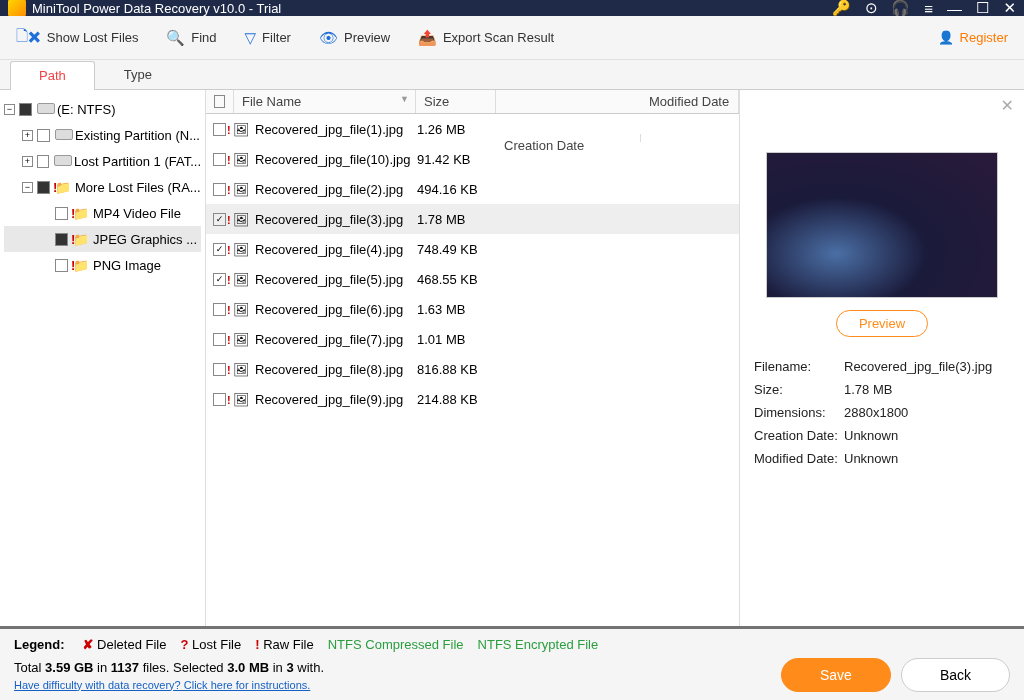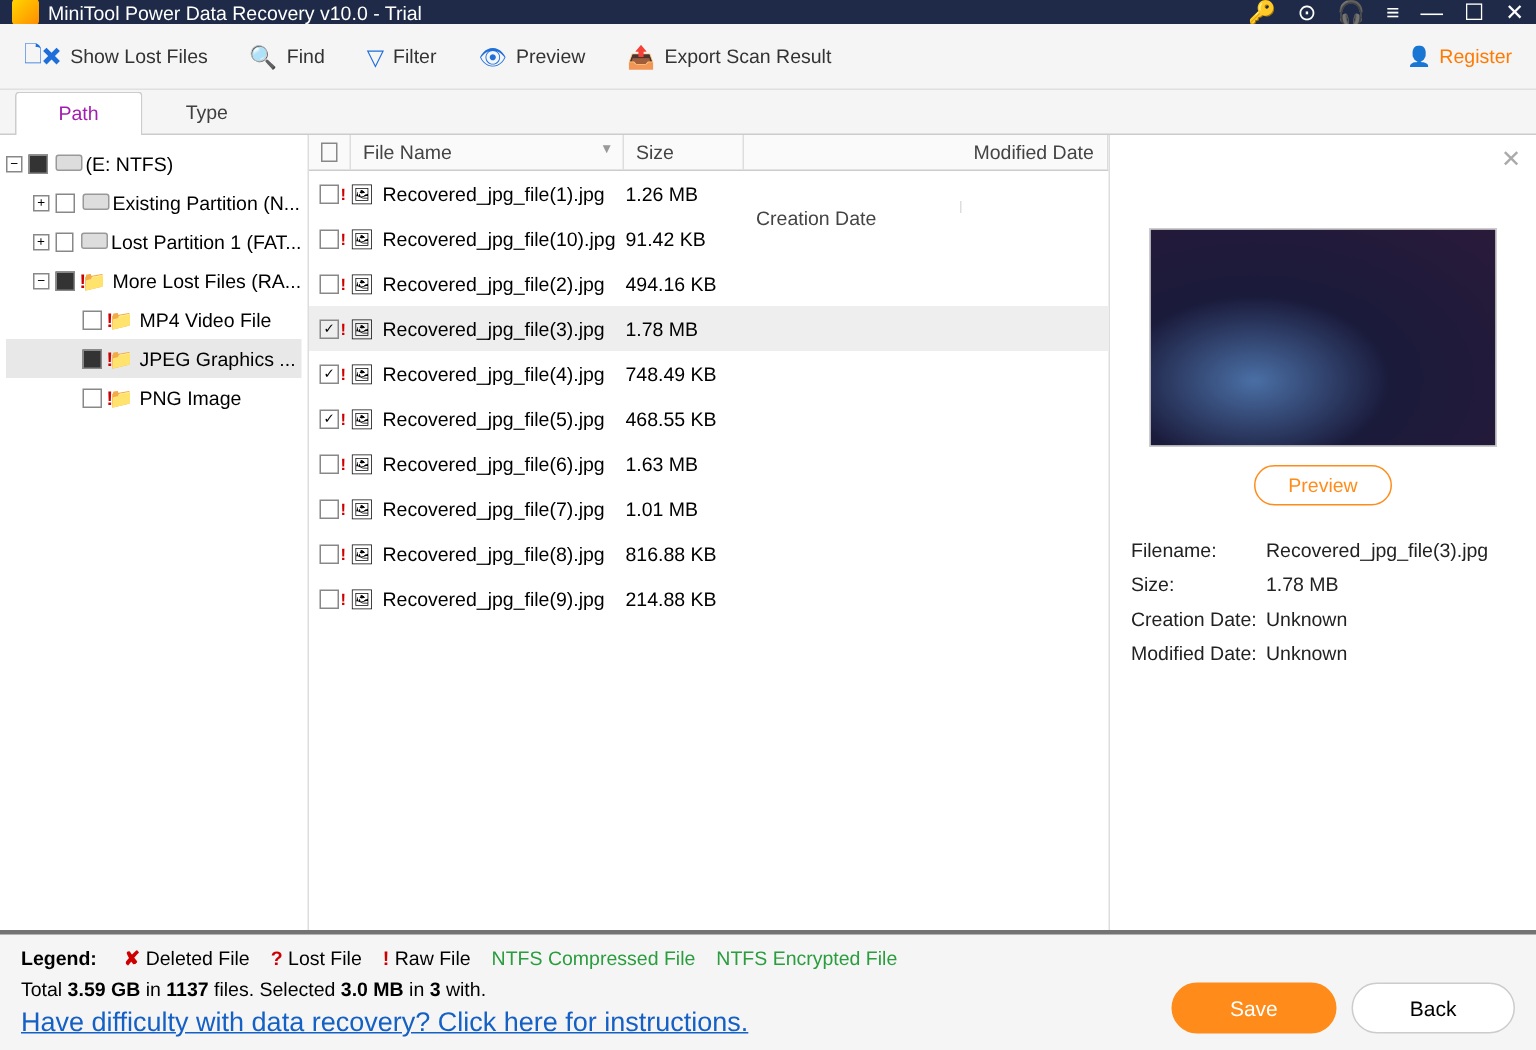--- a/index.html
+++ b/index.html
@@ -8,21 +8,21 @@
 .titlebar-title { margin-left: 6px; font-size: 13px; flex: 1; }
 .titlebar-icons { display: flex; gap: 14px; align-items: center; }
 .titlebar-icons span { cursor: pointer; font-size: 15px; }
 .app-logo { width: 18px; height: 18px; background: linear-gradient(135deg,#ffd700,#ff8c00); border-radius: 3px; display: inline-block; }
 .toolbar { height: 44px; background: #f5f5f6; border-bottom: 1px solid #e0e0e0; display: flex; align-items: center; padding: 0 16px; gap: 28px; }
 .tool-btn { display: flex; align-items: center; gap: 6px; cursor: pointer; color: #333; }
 .tool-btn .ticon { color: #1e6fd9; font-size: 15px; }
 .register-btn { margin-left: auto; color: #ff7a00; display: flex; align-items: center; gap: 5px; cursor: pointer; }
 .tabs { height: 30px; background: #f5f5f6; border-bottom: 1px solid #ccc; display: flex; padding-left: 10px; }
 .tab { padding: 6px 28px; cursor: pointer; color: #404040; border: 1px solid transparent; border-bottom: none; }
-.tab.active { background: #fff; border-color: #ccc; border-top-left-radius: 3px; border-top-right-radius: 3px; color: #a21caf; position: relative; top: 1px; }
+.tab.active { background: #fff; border-color: #ccc; border-top-left-radius: 3px; border-top-right-radius: 3px; color: #ef4444; position: relative; top: 1px; }
 .main { flex: 1; display: flex; overflow: hidden; }
 .tree { width: 206px; border-right: 1px solid #ddd; padding: 6px 4px; }
 .tree-row { display: flex; align-items: center; height: 26px; cursor: pointer; white-space: nowrap; overflow: hidden; text-overflow: ellipsis; }
 .tree-row .exp { width: 11px; height: 11px; border: 1px solid #888; display: flex; align-items: center; justify-content: center; font-size: 9px; margin-right: 4px; cursor: pointer; }
 .tree-row .exp.blank { border: none; }
 .tree-row .cb { width: 13px; height: 13px; border: 1px solid #888; margin-right: 5px; display:flex; align-items:center; justify-content:center; font-size:8px; }
 .tree-row .cb.filled { background:#333; }
 .tree-row .fic { width: 16px; margin-right: 4px; text-align:center; }
 .tree-row.sel { background: #e8e8e8; }
 .ind1 { padding-left: 18px; } .ind2 { padding-left: 36px; }
@@ -46,21 +46,21 @@
 .previewbtn { display: block; margin: 10px auto 22px; padding: 5px 22px; border: 1px solid #ff8c1a; color: #ff8c1a; background: #fff; border-radius: 14px; cursor: pointer; }
 .meta-row { display: flex; margin-bottom: 8px; }
 .meta-row .k { width: 90px; color: #222; } .meta-row .v { color: #222; }
 .footer { border-top: 3px solid #737373; background: #f5f5f6; padding: 8px 14px; }
 .legend { display: flex; gap: 14px; align-items: center; margin-bottom: 6px; font-size:12.5px; }
 .legend b { margin-right: 4px; }
 .lx { color:#c00; font-weight:bold; } .lq { color:#c00; font-weight:bold; } .le { color:#c00; font-weight:bold; }
 .lg { color:#2a9d3e; }
 .footrow { display: flex; align-items: center; }
 .stats { flex: 1; font-size:12.5px; }
-.helplink { color: #1560c4; text-decoration: underline; cursor: pointer; font-size:18px; display:block; margin-top:4px; }
+.helplink { color: #1560c4; text-decoration: underline; cursor: pointer; font-size:11px; display:block; margin-top:4px; }
 .btn { padding: 8px 38px; border-radius: 20px; border: 1px solid #ccc; background: #fff; cursor: pointer; margin-left: 10px; font-size:14px; }
 .btn.primary { background: #ff8c1a; color: #fff; border-color: #ff8c1a; }
 .drive-icon { display:inline-block; width:18px; height:11px; background:#ddd; border:1px solid #999; border-radius:2px; }
 </style>
 </head>
 <body>
 
 <div class="titlebar">
   <span class="app-logo"></span>
   <span class="titlebar-title">MiniTool Power Data Recovery v10.0 - Trial</span>
@@ -253,20 +253,24 @@
     <button class="previewbtn">Preview</button>
     <div class="meta-row">
         <span class="k">Filename:</span>
         <span class="v">Recovered_jpg_file(3).jpg</span>
       </div>
     <div class="meta-row">
         <span class="k">Size:</span>
         <span class="v">1.78 MB</span>
       </div>
     <div class="meta-row">
+        <span class="k">Dimensions:</span>
+        <span class="v">2880x1800</span>
+      </div>
+    <div class="meta-row">
         <span class="k">Creation Date:</span>
         <span class="v">Unknown</span>
       </div>
     <div class="meta-row">
         <span class="k">Modified Date:</span>
         <span class="v">Unknown</span>
       </div>
   </div>
 </div>
 

